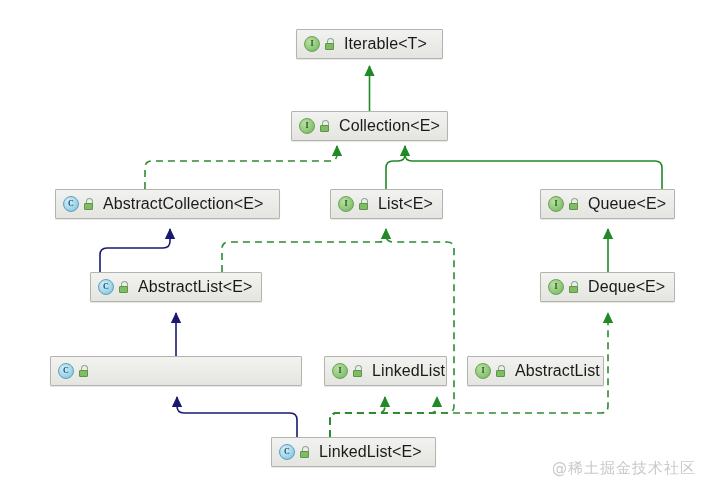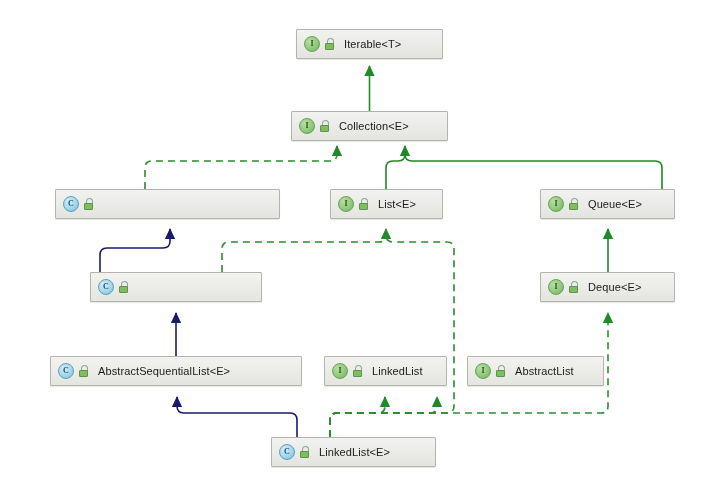--- a/index.html
+++ b/index.html
@@ -86,21 +86,21 @@
     position: absolute;
     left: 3px;
     top: 0px;
     width: 7px;
     height: 6px;
     border: 1.5px solid #8aa893;
     border-bottom: none;
     border-radius: 4px 4px 0 0;
   }
   .node-label {
-    font-size: 11px;
+    font-size: 16px;
     color: #1a1a1a;
     letter-spacing: 0.1px;
     line-height: 1;
   }
   .watermark {
     position: absolute;
     right: 8px;
     bottom: 8px;
     font-size: 15px;
     color: #c9c9c9;
@@ -173,20 +173,21 @@
   </div>
 
   <div class="node" style="left:55px; top:189px; width:225px;">
     <span class="node-icons">
       <span class="type-icon cls">C</span>
       <span class="lock-icon">
         <span class="shackle"></span>
           <span class="body"></span>
       </span>
     </span>
+    <span class="node-label">AbstractCollection&lt;E&gt;</span>
   </div>
 
   <div class="node" style="left:330px; top:189px; width:113px;">
     <span class="node-icons">
       <span class="type-icon iface">I</span>
       <span class="lock-icon">
         <span class="shackle"></span>
           <span class="body"></span>
       </span>
     </span>
@@ -205,20 +206,21 @@
   </div>
 
   <div class="node" style="left:90px; top:272px; width:172px;">
     <span class="node-icons">
       <span class="type-icon cls">C</span>
       <span class="lock-icon">
         <span class="shackle"></span>
           <span class="body"></span>
       </span>
     </span>
+    <span class="node-label">AbstractList&lt;E&gt;</span>
   </div>
 
   <div class="node" style="left:540px; top:272px; width:135px;">
     <span class="node-icons">
       <span class="type-icon iface">I</span>
       <span class="lock-icon">
         <span class="shackle"></span>
           <span class="body"></span>
       </span>
     </span>
@@ -226,21 +228,20 @@
   </div>
 
   <div class="node" style="left:50px; top:356px; width:252px;">
     <span class="node-icons">
       <span class="type-icon cls">C</span>
       <span class="lock-icon">
         <span class="shackle"></span>
           <span class="body"></span>
       </span>
     </span>
-    <span class="node-label">AbstractSequentialList&lt;E&gt;</span>
   </div>
 
   <div class="node" style="left:324px; top:356px; width:123px;">
     <span class="node-icons">
       <span class="type-icon iface">I</span>
       <span class="lock-icon">
         <span class="shackle"></span>
           <span class="body"></span>
       </span>
     </span>
@@ -262,14 +263,15 @@
     <span class="node-icons">
       <span class="type-icon cls">C</span>
       <span class="lock-icon">
         <span class="shackle"></span>
           <span class="body"></span>
       </span>
     </span>
     <span class="node-label">LinkedList&lt;E&gt;</span>
   </div>
 
+  <div class="watermark">@稀土掘金技术社区</div>
 
 </div>
 
 </body></html>

